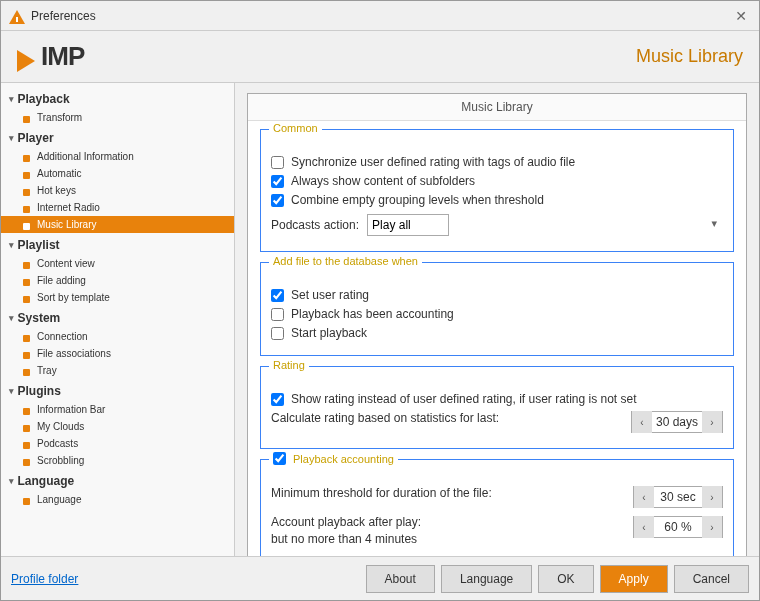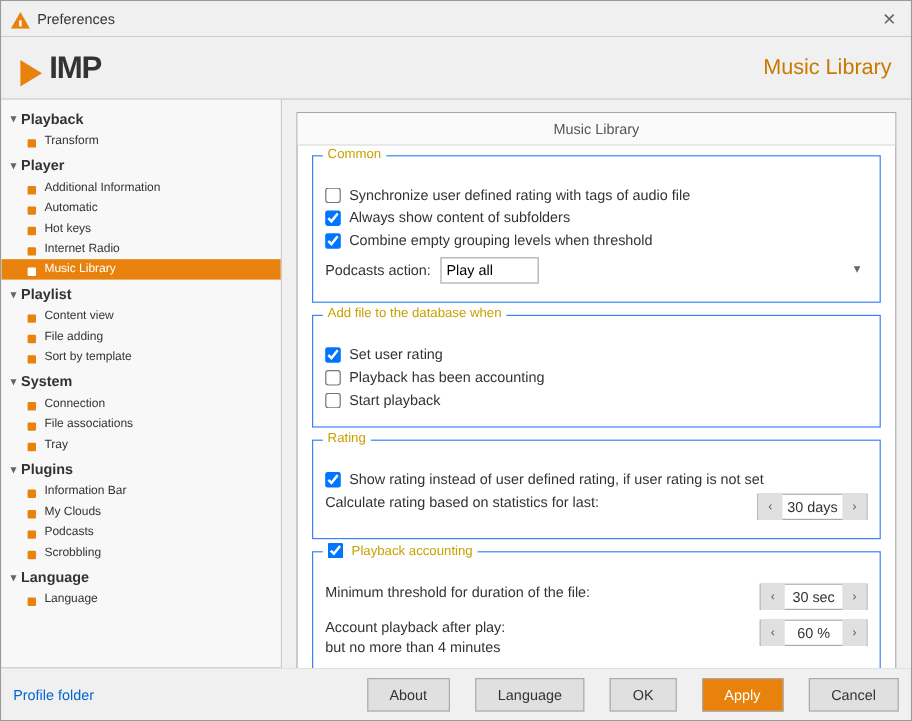--- a/index.html
+++ b/index.html
@@ -278,27 +278,28 @@
       background: #f0f0f0;
       border-top: 1px solid #ccc;
       display: flex;
       align-items: center;
       padding: 6px 10px;
       flex-shrink: 0;
       height: 44px;
     }
     .profile-link {
       color: #0066cc;
+      text-decoration: underline;
       font-size: 12px;
       cursor: pointer;
       flex: 1;
     }
     .footer-buttons {
       display: flex;
-      gap: 21px;
+      gap: 6px;
     }
     .btn {
       height: 28px;
       padding: 0 18px;
       border: 1px solid #aaa;
       background: #e8820c;
       color: #fff;
       font-size: 12px;
       cursor: pointer;
       font-weight: normal;

